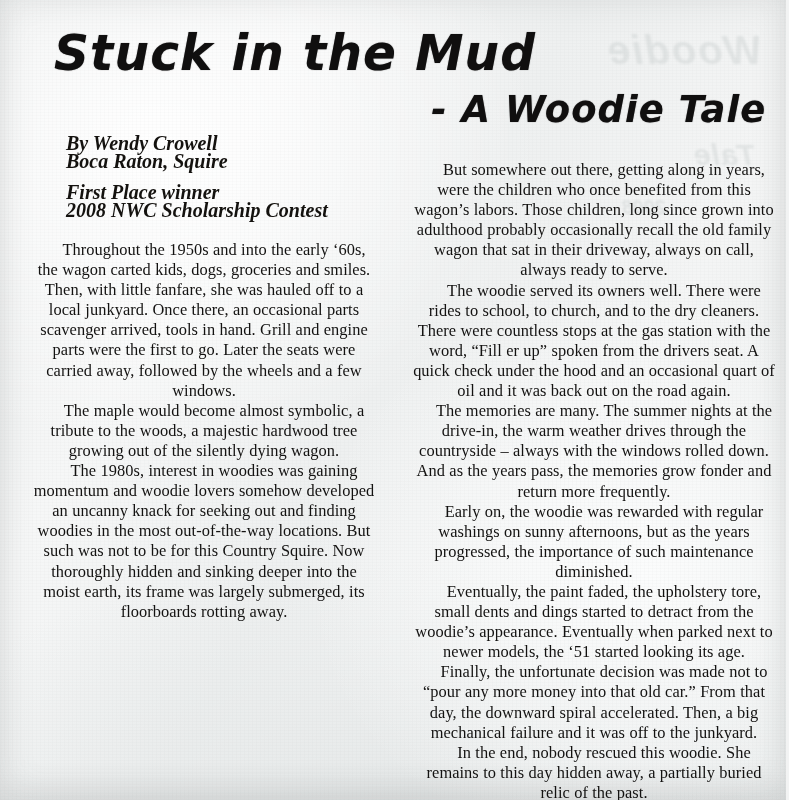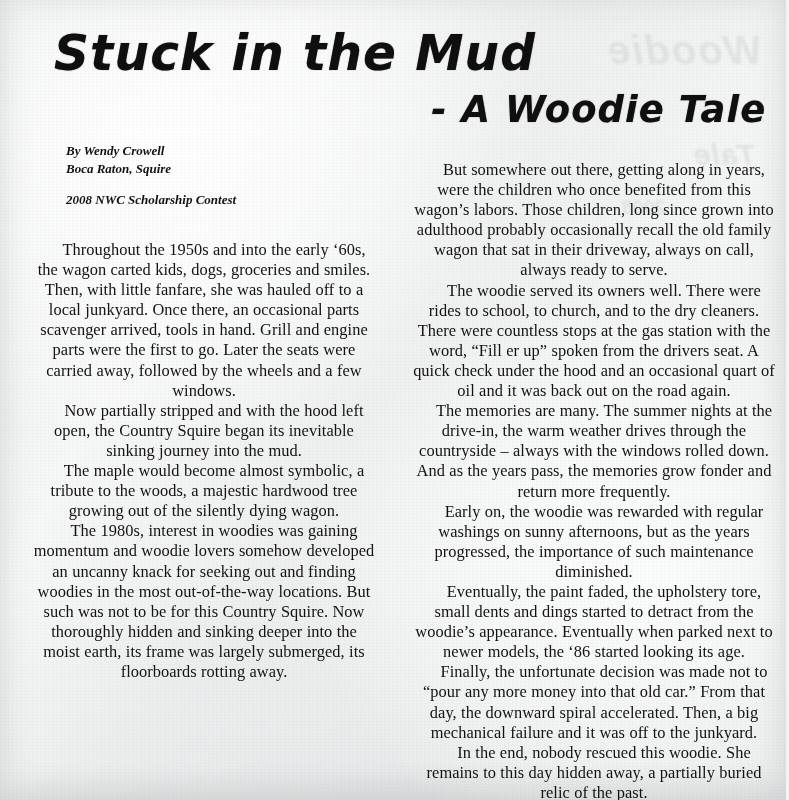--- a/index.html
+++ b/index.html
@@ -105,27 +105,27 @@
     font-size: 38px;
     letter-spacing: 1.1px;
     transform: scaleX(.97);
     transform-origin: right top;
   }
 
   
   .byline {
     position: absolute;
     left: 66px;
-    top: 142px;
+    top: 134px;
     z-index: 3;
     font-family: "Liberation Serif", serif;
     font-weight: bold;
     font-style: italic;
     color: #14120f;
-    font-size: 13px;
+    font-size: 20px;
     line-height: 18px;
   }
   .byline .gap { height: 13px; }
   .byline div { white-space: nowrap; }
 
   
   .columns {
     position: absolute;
     left: 0;
     top: 0;
@@ -170,36 +170,36 @@
 
   <div class="masthead">
     <h1 class="title-main">Stuck in the Mud</h1>
     <h2 class="title-sub">- A Woodie Tale</h2>
   </div>
 
   <div class="byline">
     <div>By Wendy Crowell</div>
     <div>Boca Raton, Squire</div>
     <div class="gap"></div>
+    <div>First Place winner</div>
     <div>2008 NWC Scholarship Contest</div>
   </div>
 
   <div class="columns">
     <div class="col col-left" id="col-left">
         <p>Throughout the 1950s and into the early ‘60s, the wagon carted kids, dogs, groceries and smiles. Then, with little fanfare, she was hauled off to a local junkyard. Once there, an occasional parts scavenger arrived, tools in hand. Grill and engine parts were the first to go. Later the seats were carried away, followed by the wheels and a few windows.</p>
-        <p>Now partially stripped and with the hood left open, the Country Squire began its inevitable sinking journey into the mud.</p>
         <p>The maple would become almost symbolic, a tribute to the woods, a majestic hardwood tree growing out of the silently dying wagon.</p>
         <p>The 1980s, interest in woodies was gaining momentum and woodie lovers somehow developed an uncanny knack for seeking out and finding woodies in the most out-of-the-way locations. But such was not to be for this Country Squire. Now thoroughly hidden and sinking deeper into the moist earth, its frame was largely submerged, its floorboards rotting away.</p>
       </div>
     <div class="col col-right" id="col-right">
         <p>But somewhere out there, getting along in years, were the children who once benefited from this wagon’s labors. Those children, long since grown into adulthood probably occasionally recall the old family wagon that sat in their driveway, always on call, always ready to serve.</p>
         <p>The woodie served its owners well. There were rides to school, to church, and to the dry cleaners. There were countless stops at the gas station with the word, “Fill er up” spoken from the drivers seat. A quick check under the hood and an occasional quart of oil and it was back out on the road again.</p>
         <p>The memories are many. The summer nights at the drive-in, the warm weather drives through the countryside – always with the windows rolled down. And as the years pass, the memories grow fonder and return more frequently.</p>
         <p>Early on, the woodie was rewarded with regular washings on sunny afternoons, but as the years progressed, the importance of such maintenance diminished.</p>
-        <p>Eventually, the paint faded, the upholstery tore, small dents and dings started to detract from the woodie’s appearance. Eventually when parked next to newer models, the ‘86 started looking its age.</p>
+        <p>Eventually, the paint faded, the upholstery tore, small dents and dings started to detract from the woodie’s appearance. Eventually when parked next to newer models, the ‘51 started looking its age.</p>
         <p>Finally, the unfortunate decision was made not to “pour any more money into that old car.” From that day, the downward spiral accelerated. Then, a big mechanical failure and it was off to the junkyard.</p>
         <p>In the end, nobody rescued this woodie. She remains to this day hidden away, a partially buried relic of the past.</p>
       </div>
   </div>
 
   <div class="vignette"></div>
 
 </div>
 
 </body></html>

